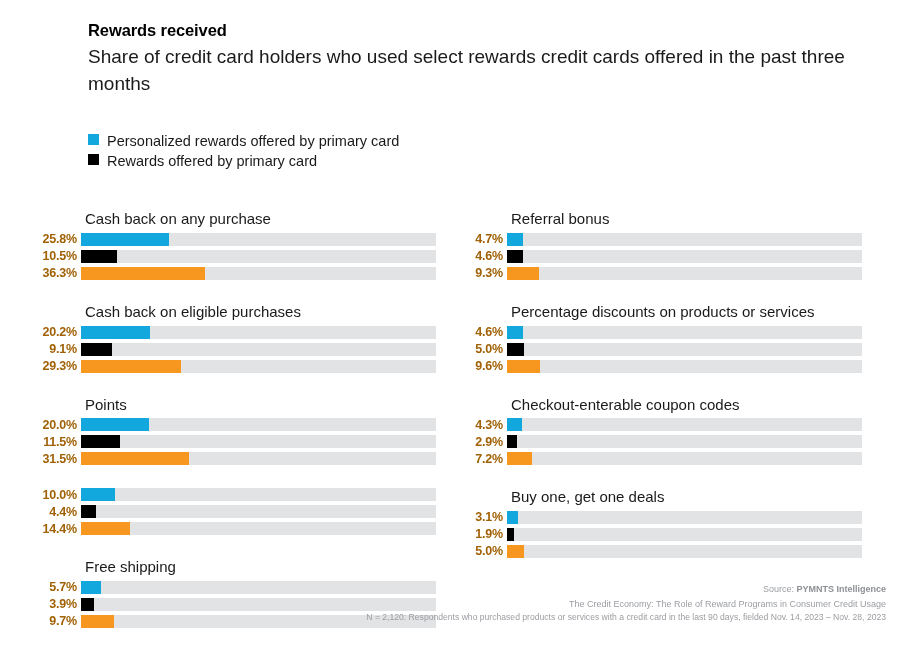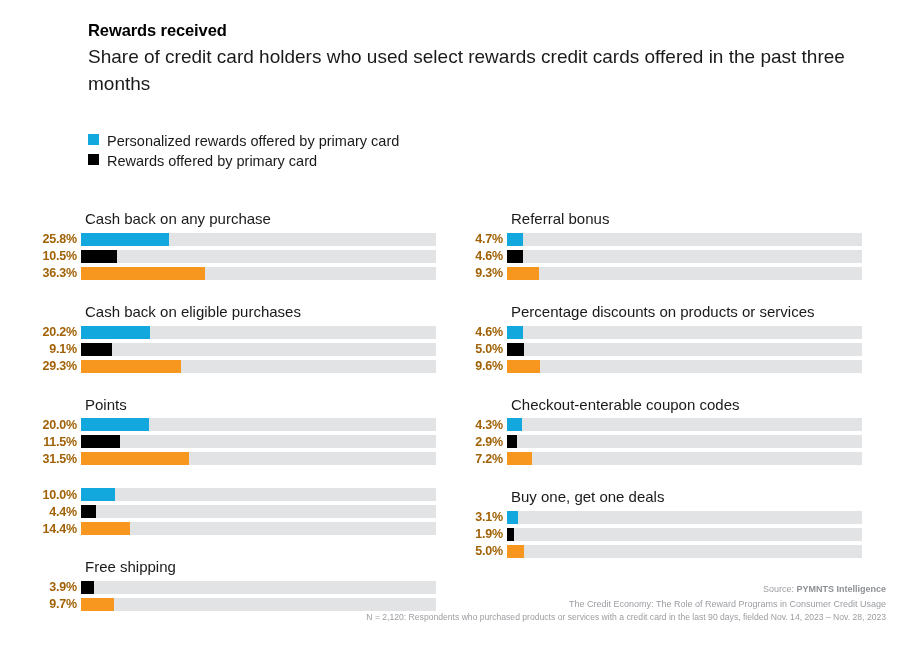--- a/index.html
+++ b/index.html
@@ -249,20 +249,26 @@
           <div class="bar-row">
             <div class="bar-value">14.4%</div>
             <div class="bar-track">
               <div class="bar-fill" title="Total: 14.4%" style="background: rgb(248, 151, 31); width: 13.8862%;"></div>
             </div>
           </div>
         </div>
         <div class="group" style="margin-bottom: 37px;">
           <div class="group-title">Free shipping</div>
           <div class="bar-row">
+            <div class="bar-value">5.7%</div>
+            <div class="bar-track">
+              <div class="bar-fill" title="Personalized rewards offered by primary card: 5.7%" style="background: rgb(18, 167, 221); width: 5.49662%;"></div>
+            </div>
+          </div>
+          <div class="bar-row">
             <div class="bar-value">3.9%</div>
             <div class="bar-track">
               <div class="bar-fill" title="Rewards offered by primary card: 3.9%" style="background: rgb(0, 0, 0); width: 3.76085%;"></div>
             </div>
           </div>
           <div class="bar-row">
             <div class="bar-value">9.7%</div>
             <div class="bar-track">
               <div class="bar-fill" title="Total: 9.7%" style="background: rgb(248, 151, 31); width: 9.35391%;"></div>
             </div>

